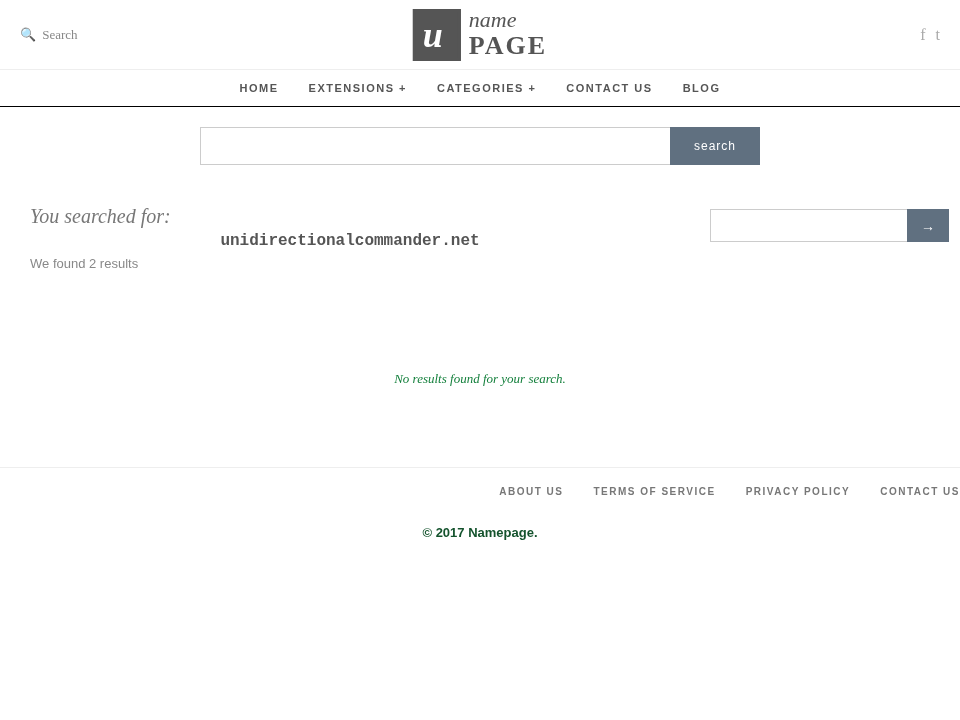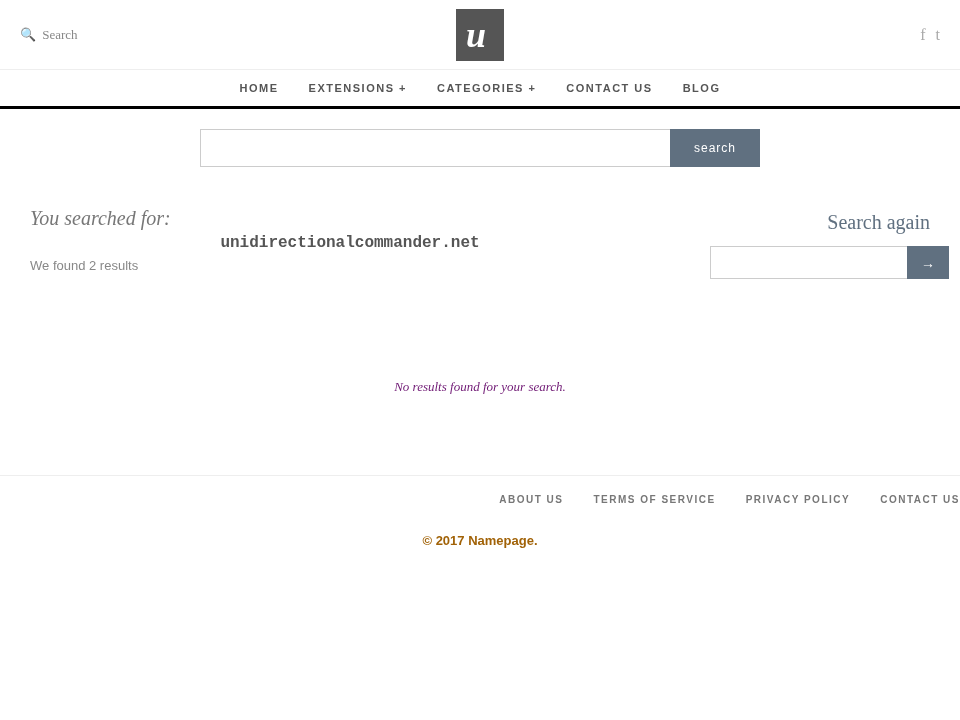--- a/index.html
+++ b/index.html
@@ -80,21 +80,21 @@
       cursor: pointer;
     }
 
     
     .nav {
       display: flex;
       justify-content: center;
       align-items: center;
       gap: 30px;
       padding: 12px 0;
-      border-bottom: 3px solid #000000;
+      border-bottom: 1px solid #000000;
     }
     .nav-item {
       font-size: 11px;
       letter-spacing: 1.5px;
       text-transform: uppercase;
       color: #555;
       cursor: pointer;
       font-family: 'Arial', sans-serif;
       font-weight: 600;
     }
@@ -189,21 +189,21 @@
       border: none;
       padding: 8px 14px;
       font-size: 14px;
       cursor: pointer;
     }
 
     
     .no-results {
       text-align: center;
       padding: 40px 0;
-      color: #701a75;
+      color: #15803d;
       font-size: 13px;
       font-style: italic;
       width: 100%;
     }
     .no-results-row {
       max-width: 940px;
       margin: 0 auto 40px;
       padding: 0 20px;
     }
 
@@ -233,38 +233,42 @@
 
     
     .footer-copy {
       text-align: center;
       padding: 10px 0 20px;
       font-size: 13px;
       color: #aaa;
       font-family: 'Arial', sans-serif;
     }
     .footer-copy span {
-      color: #a16207;
+      color: #14532d;
       font-weight: bold;
     }
   </style>
 </head>
 <body>
 
 <header class="header">
   <div class="header-search">
     <span class="search-icon-small">🔍</span>
     <span>Search</span>
   </div>
 
   <div class="logo-container">
     <div class="logo-box">
       <span style="font-style:italic; font-size:20px; color:#fff;"><svg width="36" height="42" viewBox="0 0 36 42">
             <text x="4" y="36" font-size="36" font-style="italic" fill="white" font-family="Georgia,serif">u</text>
           </svg></span>
+    </div>
+    <div class="logo-text">
+      <span class="name-part">name</span>
+      <span class="page-part">PAGE</span>
     </div>
   </div>
 
   <div class="social-icons">
     <span class="social-icon">f</span>
     <span class="social-icon">t</span>
   </div>
 </header>
 
 <nav class="nav">
@@ -283,21 +287,20 @@
 </div>
 
 <div class="content-section">
   <div class="left-content">
     <div class="you-searched-label">You searched for:</div>
     <div class="searched-term">unidirectionalcommander.net</div>
     <div class="results-count">We found 2 results</div>
   </div>
 
   <div class="right-content">
-    <div class="search-again-title">Search again</div>
     <div class="search-again-wrapper">
       <input class="search-again-input" type="text" placeholder="" style="">
       <button class="search-again-button">→</button>
     </div>
   </div>
 </div>
 
 <div class="no-results-row">
   <div class="no-results">No results found for your search.</div>
 </div>

